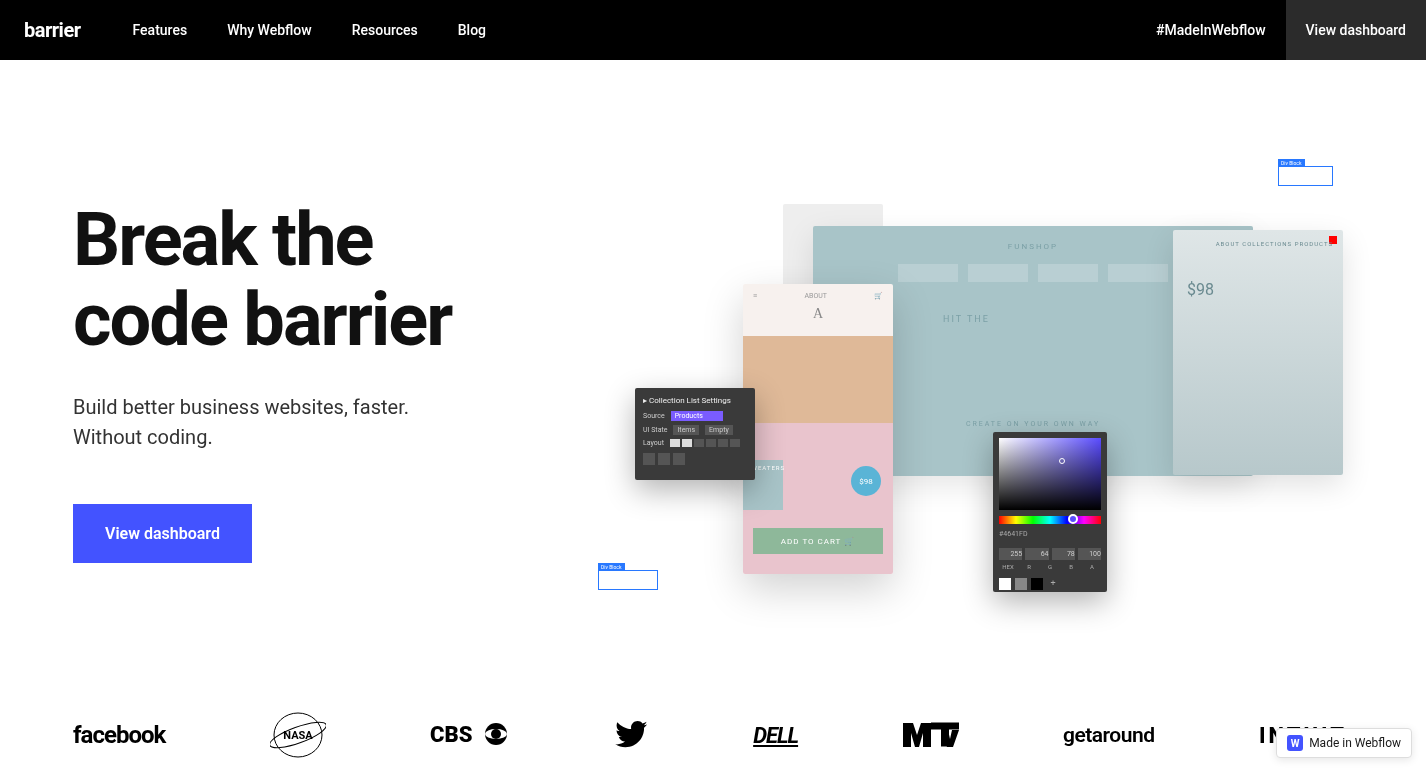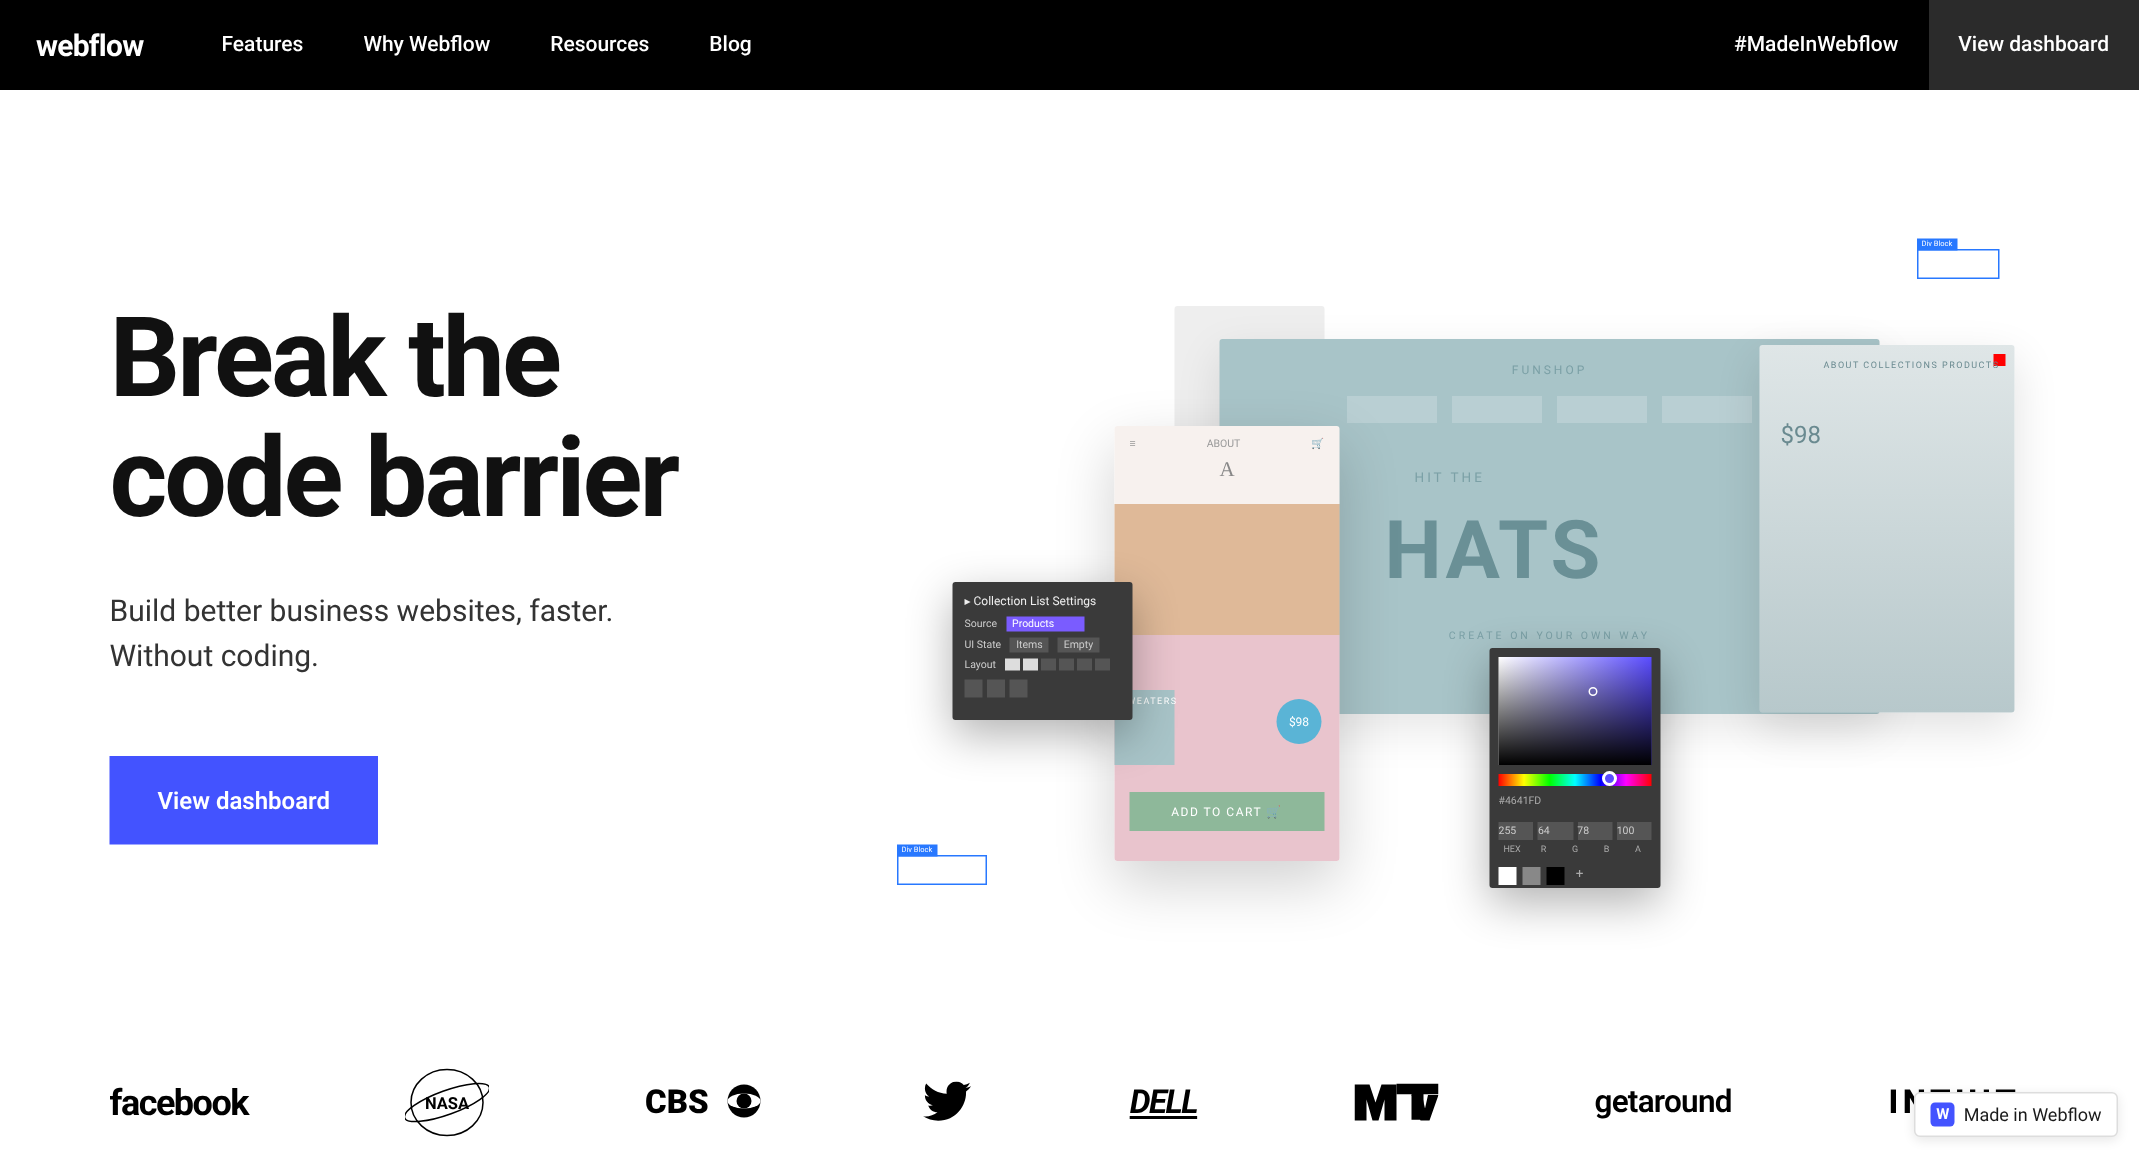--- a/index.html
+++ b/index.html
@@ -60,21 +60,21 @@
   .panel.settings .bars .w{ background:#ddd;}
   .panel.settings .sq{ display:flex; gap:3px; margin-top:6px;}
   .panel.settings .sq div{ width:12px; height:12px; background:#555;}
   
   .panel.color { width:114px; height:160px; top:302px; left:360px; padding:6px;}
   .panel.color .grad{ width:100%; height:72px; position:relative; background: linear-gradient(to bottom, rgba(0,0,0,0), #000), linear-gradient(to right, #fff, #5a4cff);}
   .panel.color .grad .dot{ position:absolute; top:20px; right:36px; width:6px; height:6px; border:1px solid #fff; border-radius:50%;}
   .panel.color .hue{ height:8px; margin-top:6px; background: linear-gradient(90deg, red, yellow, lime, cyan, blue, magenta, red); position:relative;}
   .panel.color .hue .h-dot{ position:absolute; top:-2px; left:68%; width:10px; height:10px; border:2px solid #fff; border-radius:50%; background:#5a4cff;}
   .panel.color .vals{ display:flex; gap:3px; margin-top:10px;}
-  .panel.color .vals div{ flex:1; background:#555; text-align:left; font-size:7px; padding:2px 0;}
+  .panel.color .vals div{ flex:1; background:#555; text-align:right; font-size:7px; padding:2px 0;}
   .panel.color .lbls{ display:flex; gap:3px; margin-top:3px;}
   .panel.color .lbls div{ flex:1; text-align:center; font-size:6px; color:#aaa;}
   .panel.color .hexrow{ margin-top:6px; font-size:7px; color:#aaa;}
   .panel.color .sw2{ display:flex; gap:4px; margin-top:8px;}
   .panel.color .sw2 div{ width:12px; height:12px; background:#fff;}
   .panel.color .sw2 .g{ background:#888;}
   .panel.color .sw2 .k{ background:#000;}
   .panel.color .sw2 .plus{ background:transparent; color:#aaa; text-align:center;}
   
   .panel.ease { width:105px; height:110px; top:306px; right:2px; padding:8px;}
@@ -99,21 +99,21 @@
   .badge { position: fixed; bottom: 14px; right: 14px; background:#fff; border:1px solid #ddd; border-radius:4px; padding:6px 10px; font-size:12px; display:flex; align-items:center; gap:6px; box-shadow: 0 2px 8px rgba(0,0,0,.1); cursor:pointer;}
   .badge .w { width:16px; height:16px; background:#4353ff; color:#fff; font-size:10px; font-weight:700; border-radius:3px; display:flex; align-items:center; justify-content:center;}
 </style>
 </head>
 <body>
 
 <div class="shell">
 
   <div class="nav">
     <div class="nav-left">
-      <div class="logo">webflow</div>
+      <div class="logo">barrier</div>
       <div class="nav-links">
         <a class="nav-link">Features</a>
         <a class="nav-link">Why Webflow</a>
         <a class="nav-link">Resources</a>
         <a class="nav-link">Blog</a>
       </div>
     </div>
     <div class="nav-right">
       <div class="nav-cta">#MadeInWebflow</div>
       <div class="nav-cta highlight">View dashboard</div>
@@ -140,21 +140,20 @@
       <div class="mock gray1"></div>
       <div class="mock teal">
         <div class="teal-brand">FUNSHOP</div>
         <div class="teal-nav">
             <div></div>
             <div></div>
             <div></div>
             <div></div>
           </div>
         <div class="teal-hit">HIT THE</div>
-        <div class="teal-text">HATS</div>
         <div class="teal-sub">CREATE ON YOUR OWN WAY</div>
       </div>
       <div class="mock man">
         <div class="m-x"></div>
         <div class="m-nav">ABOUT   COLLECTIONS   PRODUCTS</div>
         <div class="m-price">$98</div>
       </div>
       <div class="mock photo">
         <div class="p-top">
             <span>≡</span>

